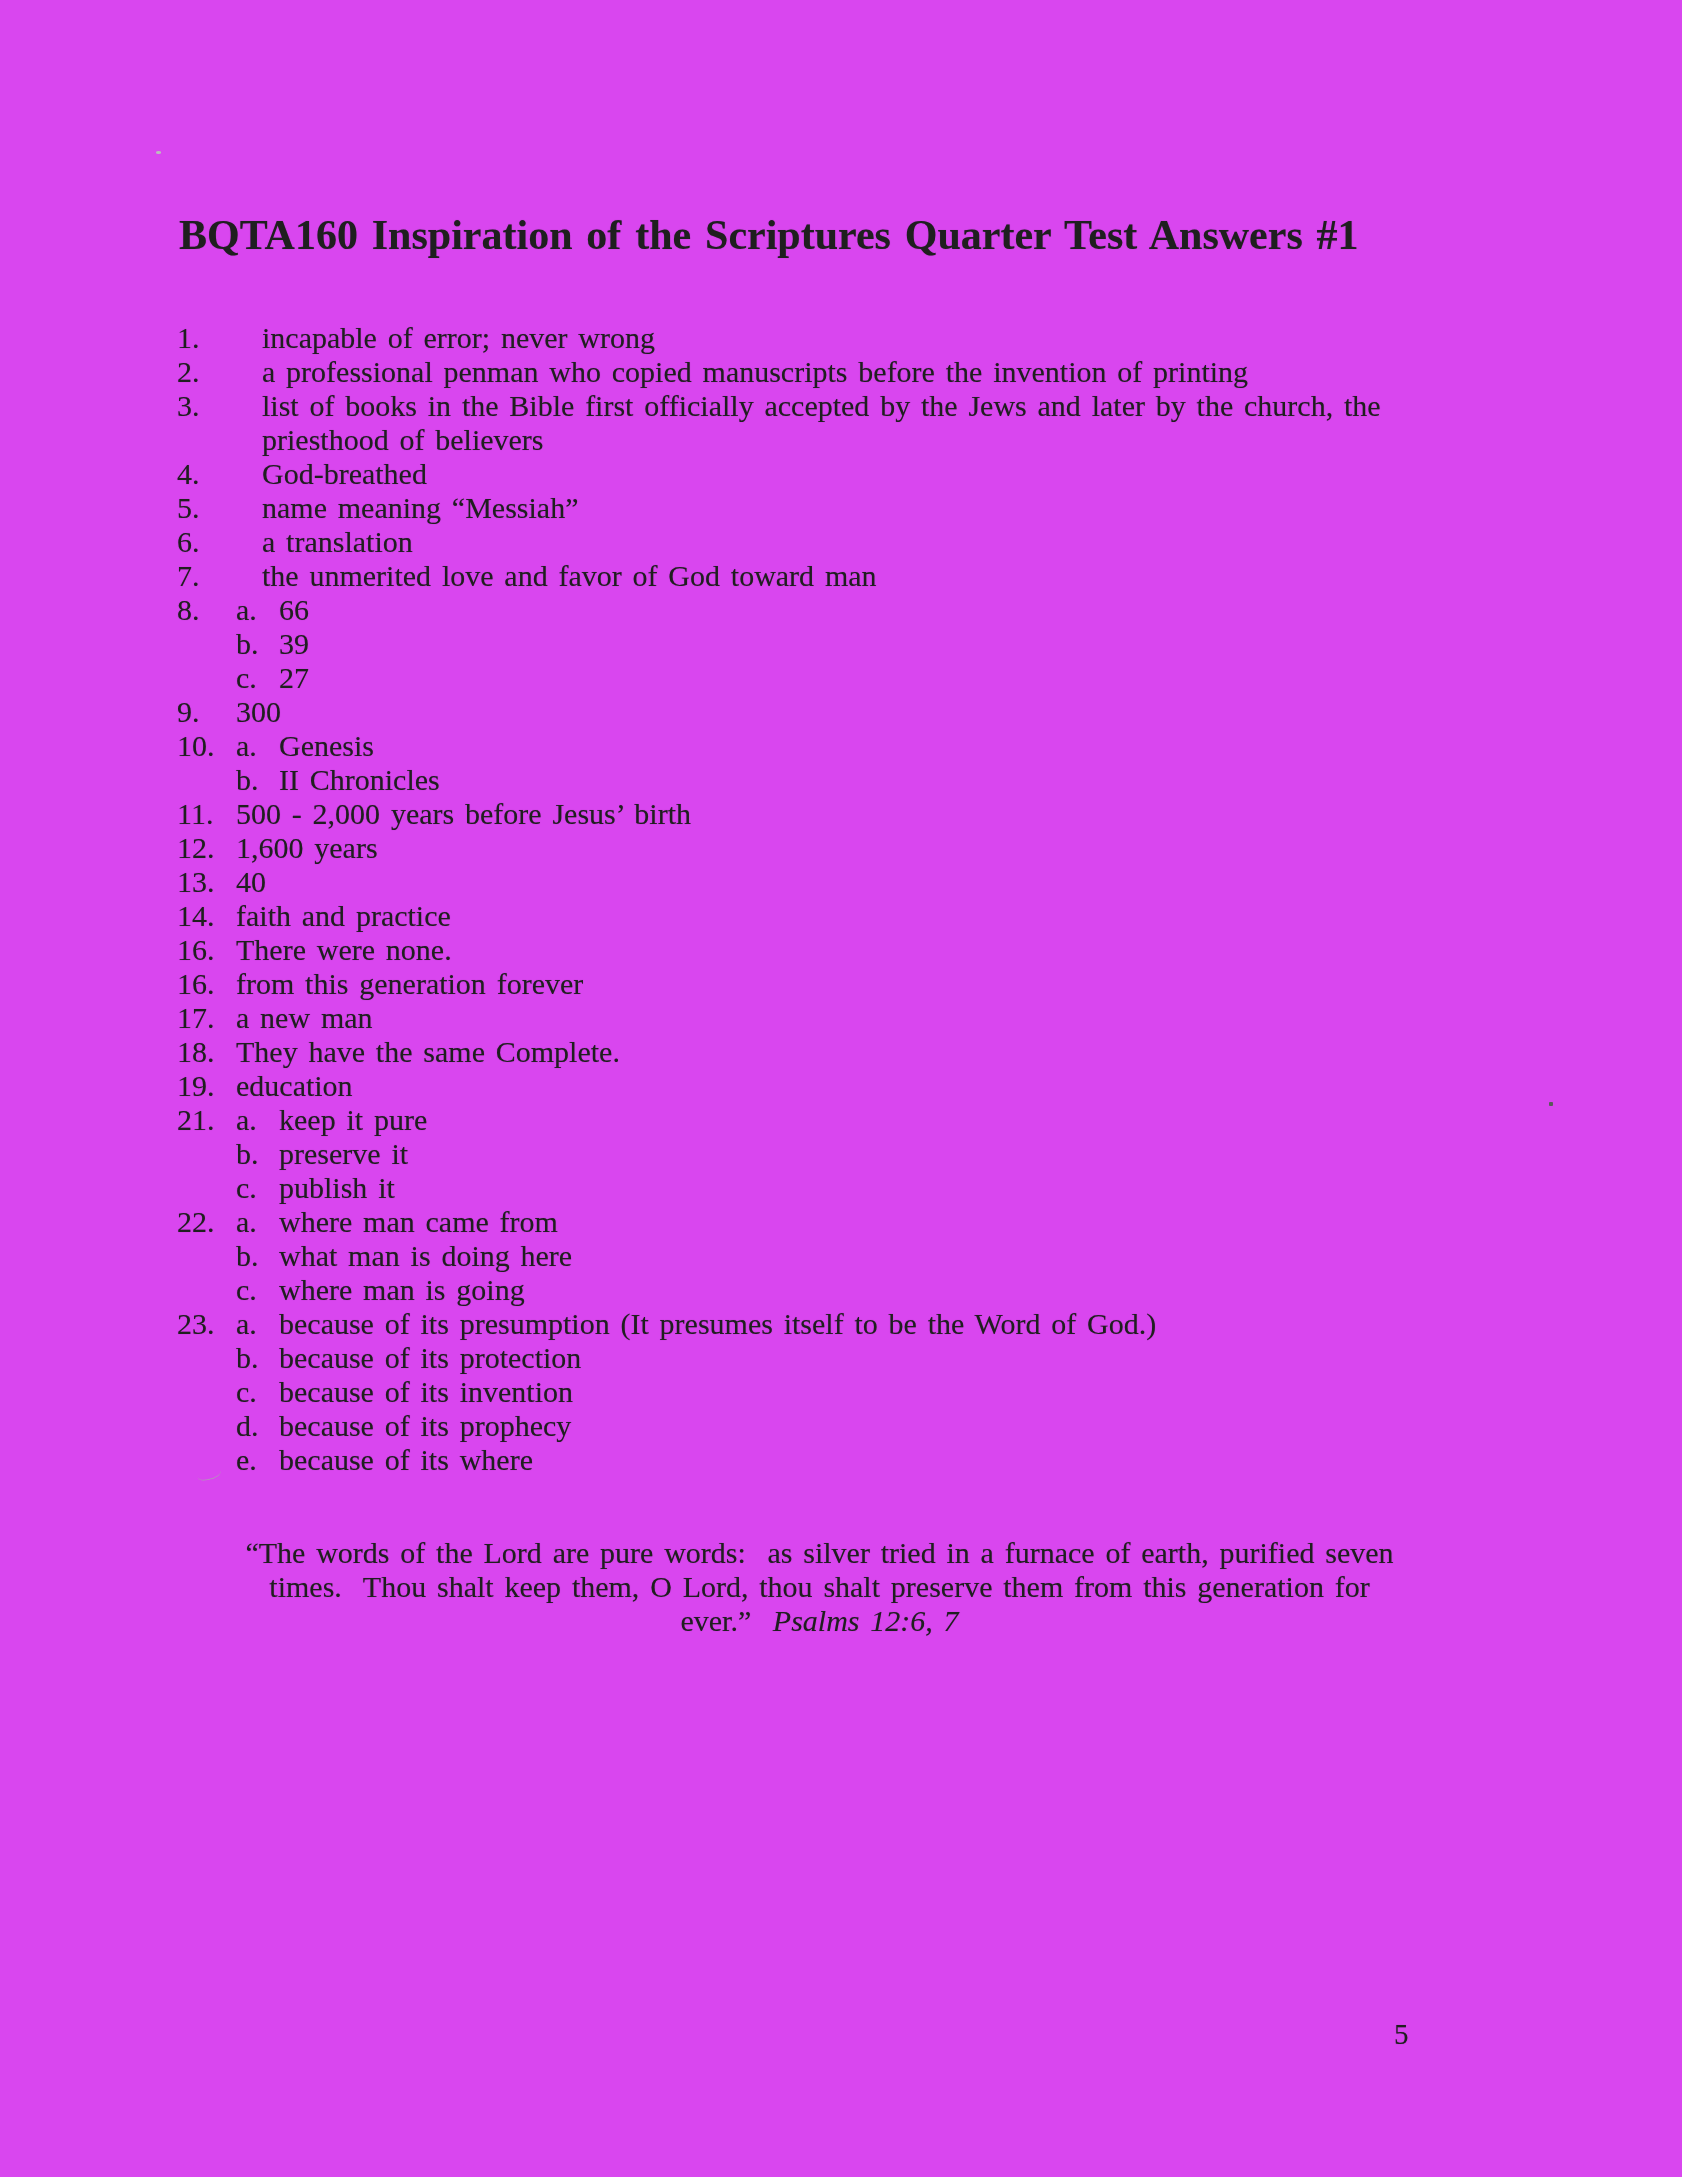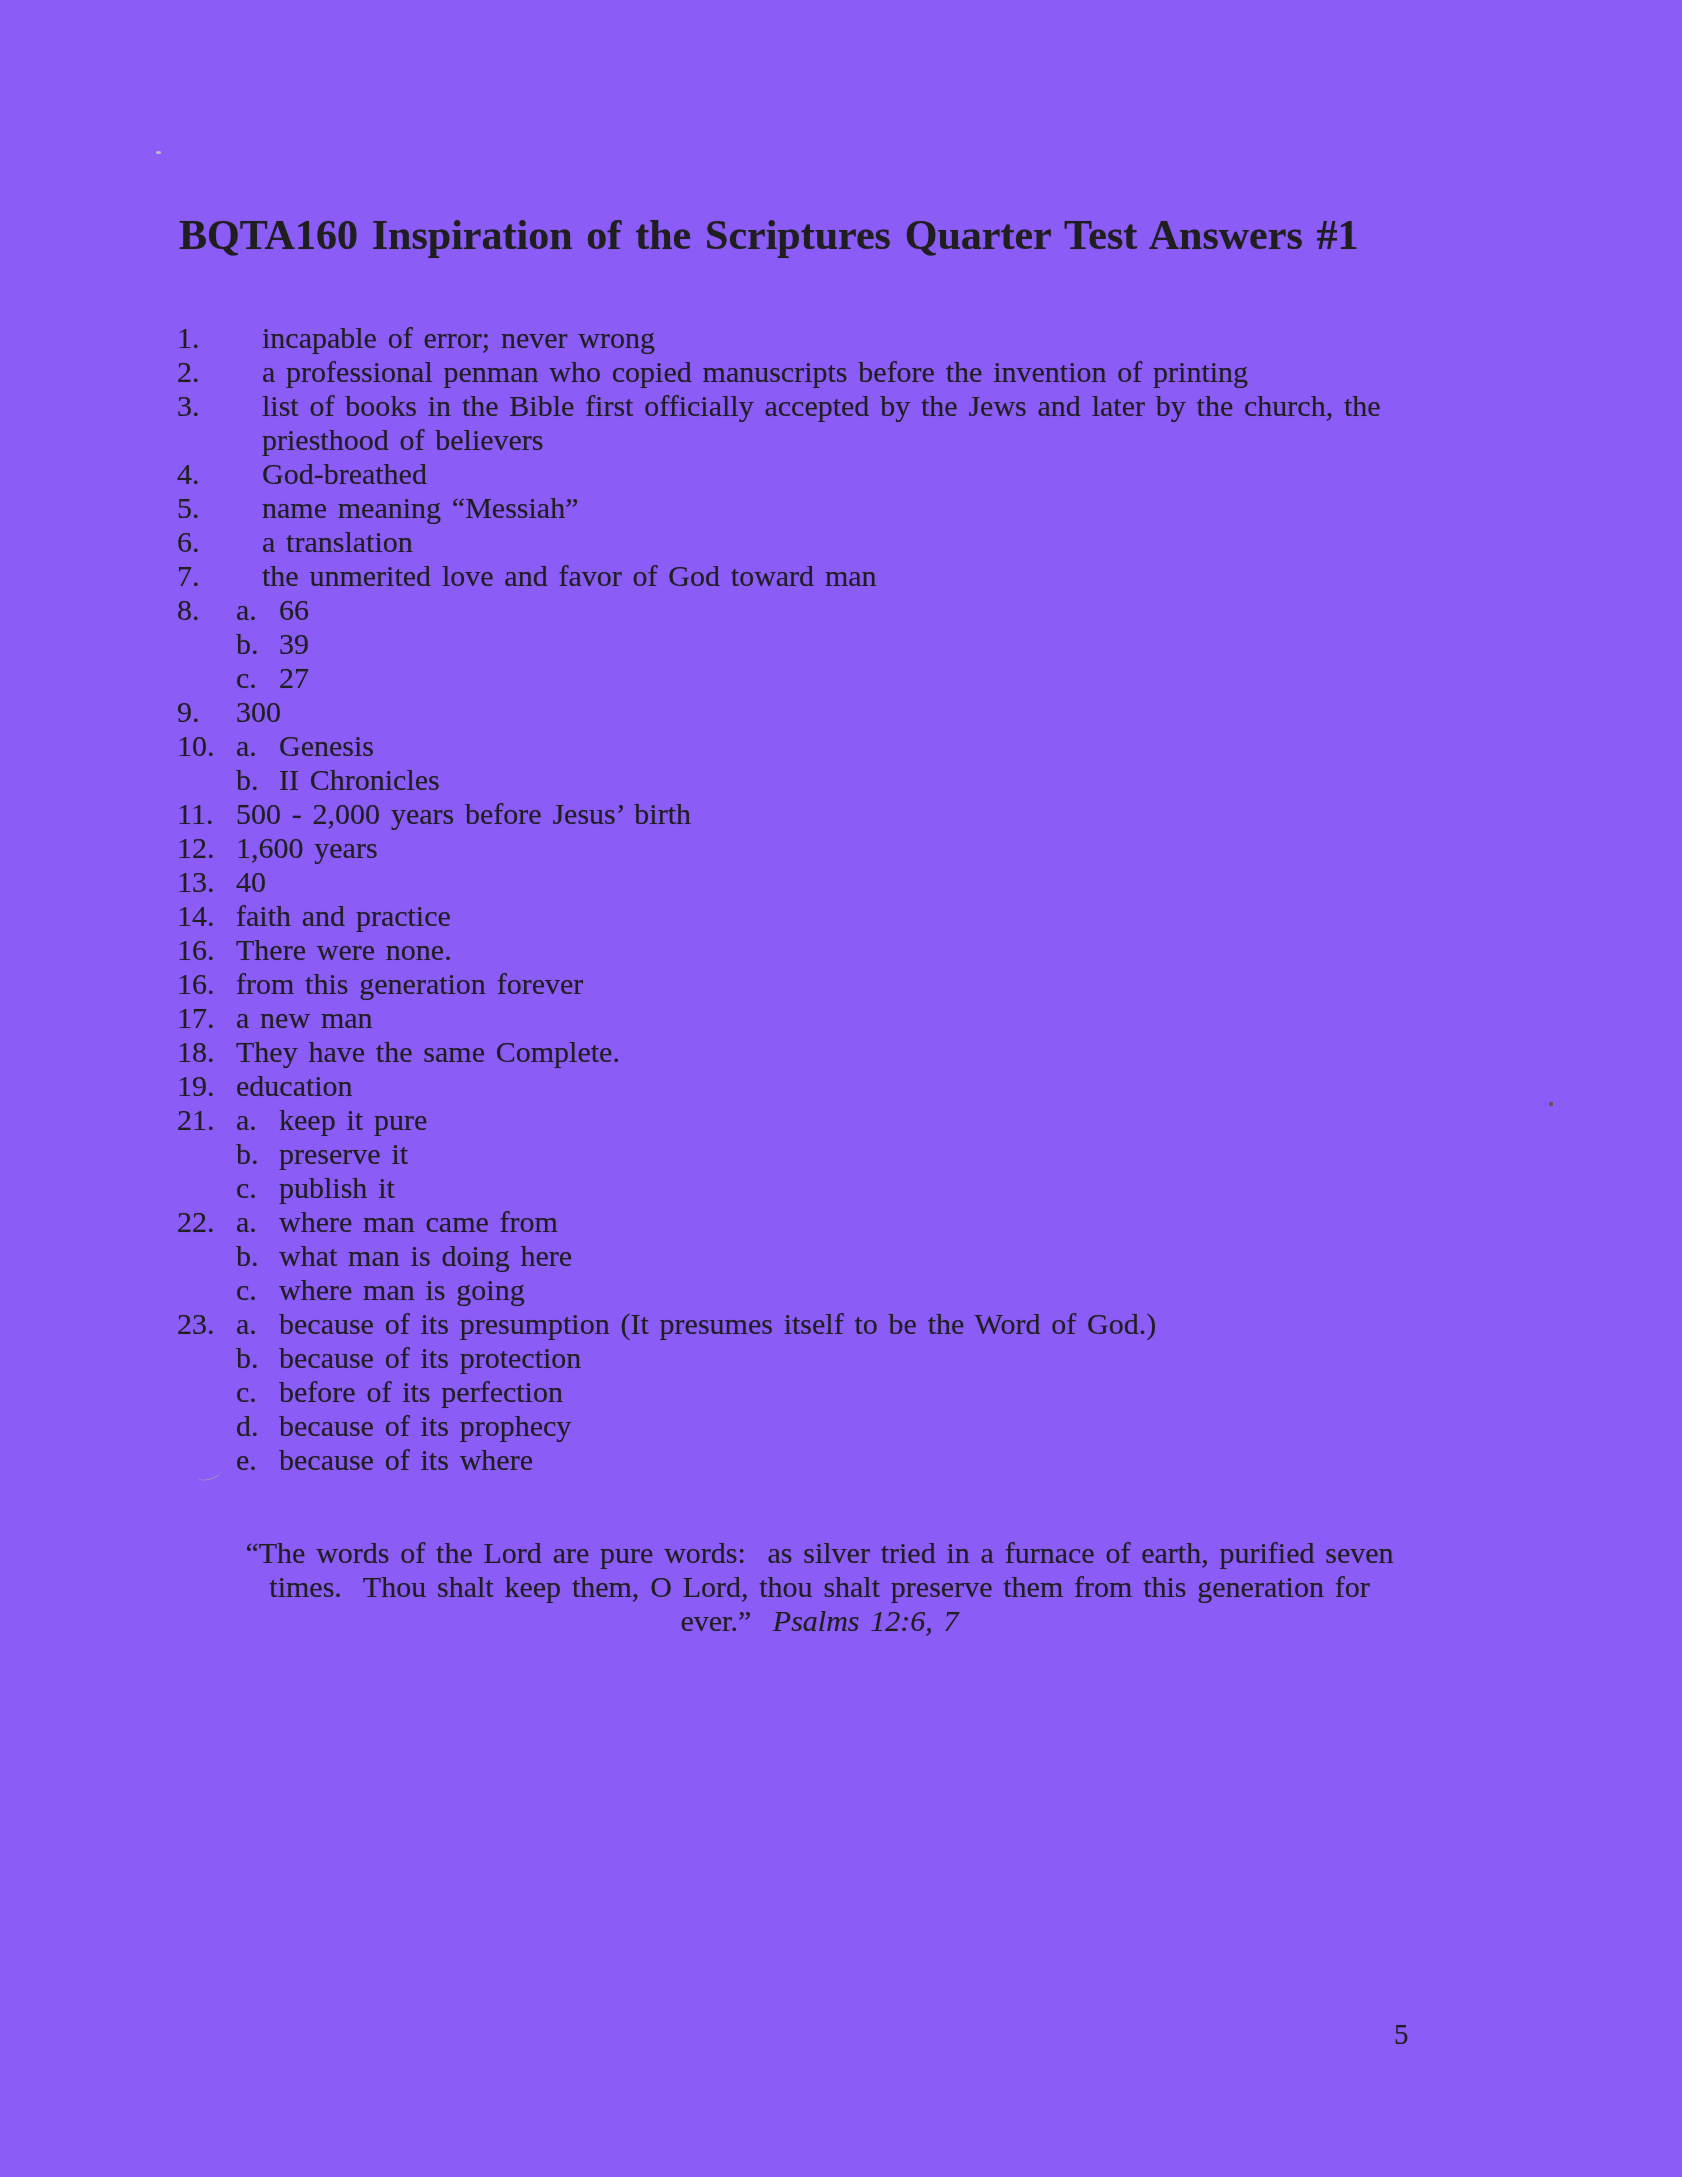--- a/index.html
+++ b/index.html
@@ -8,21 +8,21 @@
     width: 1683px;
     height: 2177px;
     background: #ffffff;
     overflow: hidden;
   }
   .page {
     position: absolute;
     left: 0; top: 0;
     width: 1683px;
     height: 2177px;
-    background: #8b5cf6;
+    background: #d946ef;
     font-family: "Liberation Serif", serif;
     color: #1f1f1f;
     text-shadow: 0 0 0.9px rgba(10,10,10,0.35);
   }
   
   .doc-header {
     position: absolute;
     left: 179px;
     top: 213px;
   }
@@ -244,21 +244,21 @@
         <span class="txt">because of its presumption (It presumes itself to be the Word of God.)</span>
       </div>
       <div class="row">
         <span class="num"></span>
         <span class="sub">b.</span>
         <span class="txt">because of its protection</span>
       </div>
       <div class="row">
         <span class="num"></span>
         <span class="sub">c.</span>
-        <span class="txt">before of its perfection</span>
+        <span class="txt">because of its invention</span>
       </div>
       <div class="row">
         <span class="num"></span>
         <span class="sub">d.</span>
         <span class="txt">because of its prophecy</span>
       </div>
       <div class="row">
         <span class="num"></span>
         <span class="sub">e.</span>
         <span class="txt">because of its where</span>

